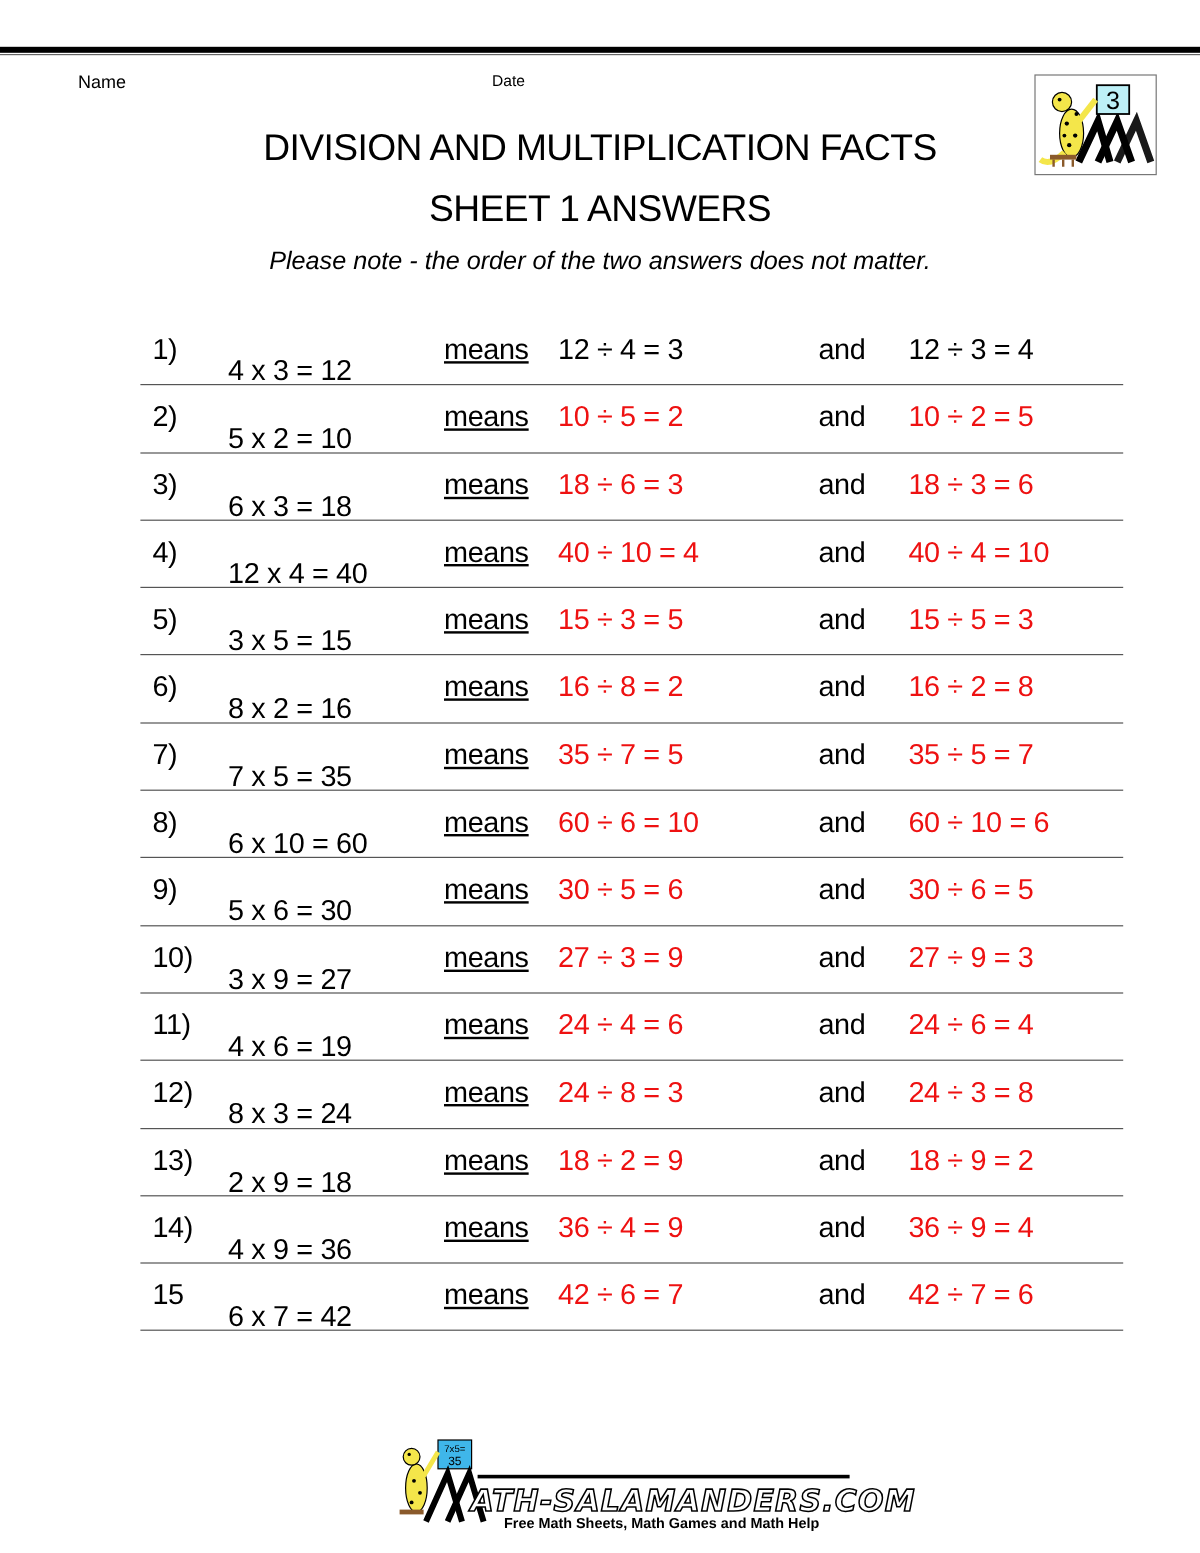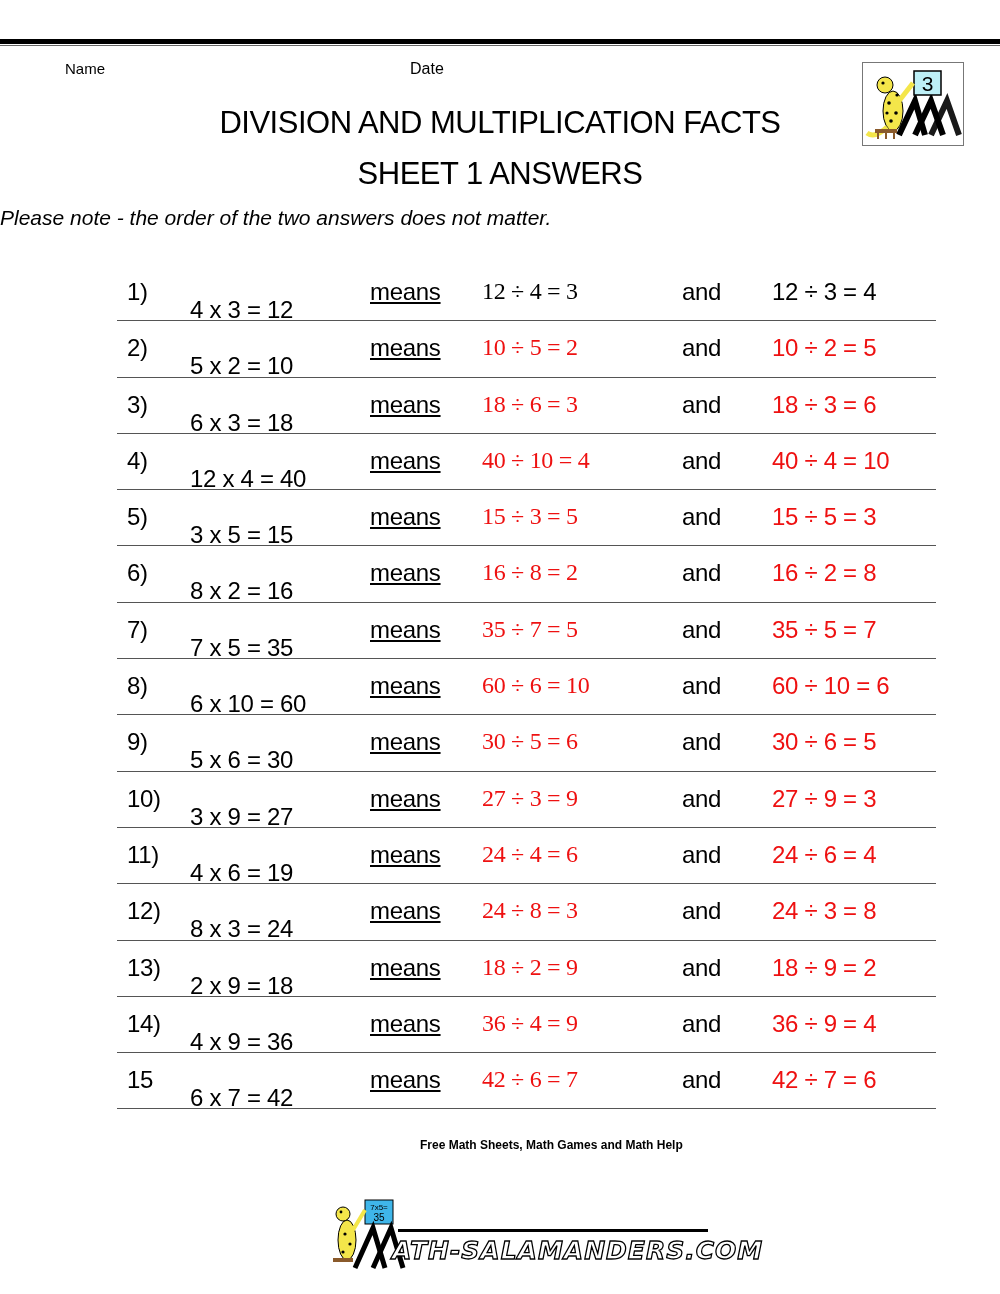--- a/index.html
+++ b/index.html
@@ -3,49 +3,49 @@
 <meta charset="utf-8">
 <style>
   html, body { margin: 0; padding: 0; background: #ffffff; }
   body {
     width: 1000px; height: 1294px; position: relative; overflow: hidden;
     font-family: "Liberation Sans", "DejaVu Sans", sans-serif; color: #000;
   }
   .top-rule-thick { position: absolute; left: 0; top: 39px; width: 1000px; height: 5px; background: #000; }
   .top-rule-thin { position: absolute; left: 0; top: 45px; width: 1000px; height: 1px; background: #666; }
   .label-name { position: absolute; left: 65px; top: 60px; font-size: 15px; }
-  .label-date { position: absolute; left: 410px; top: 60px; font-size: 16px; }
+  .label-date { position: absolute; left: 410px; top: 60px; font-size: 13px; }
   .logo-box {
     position: absolute; left: 862px; top: 62px; width: 100px; height: 82px;
     border: 1px solid #777; background: #fff;
   }
   .title {
     position: absolute; left: 0; width: 1000px; text-align: center;
     font-size: 31px; text-underline-offset: 5px;
     letter-spacing: -0.5px;
   }
   .title1 { top: 105px; }
   .title2 { top: 156px; }
   .note {
-    position: absolute; left: 0; width: 1000px; top: 206px; 
+    position: absolute; left: 0; width: 1000px; top: 206px; text-align: center;
     font-size: 21px; font-style: italic;
   }
   .table { position: absolute; left: 117px; top: 265px; width: 819px; }
   .row { position: relative; height: 56.3px; border-bottom: 1.5px solid #555; box-sizing: border-box; }
   .row .cell { position: absolute; top: 13px; font-size: 24px; white-space: nowrap; letter-spacing: -0.3px; }
   .c-num { left: 10px; }
   .c-mul { left: 73px; margin-top: 18px; }
   .c-means { left: 253px; text-decoration: underline; }
-  .c-div1 { left: 365px; font-family: Liberation Serif, serif; }
+  .c-div1 { left: 348px; }
   .c-and { left: 565px; }
-  .c-div2 { left: 655px; }
+  .c-div2 { left: 640px; }
   .red { color: #ee1111; }
   .footer-logo { position: absolute; left: 325px; top: 1198px; width: 390px; height: 72px; }
   .footer-tag {
-    position: absolute; left: 420px; top: 1138px; font-size: 12px; font-weight: bold;
+    position: absolute; left: 420px; top: 1262px; font-size: 12px; font-weight: bold;
     white-space: nowrap;
   }
   .footer-rule { position: absolute; left: 398px; top: 1229px; width: 310px; height: 3px; background: #000; }
   .footer-site {
     position: absolute; left: 392px; top: 1236px; font-size: 25px; letter-spacing: 1px;
     color: #fff; -webkit-text-stroke: 1.3px #000; font-weight: bold; white-space: nowrap;
     font-family: "DejaVu Sans", sans-serif;
     font-style: italic;
   }
 </style>

